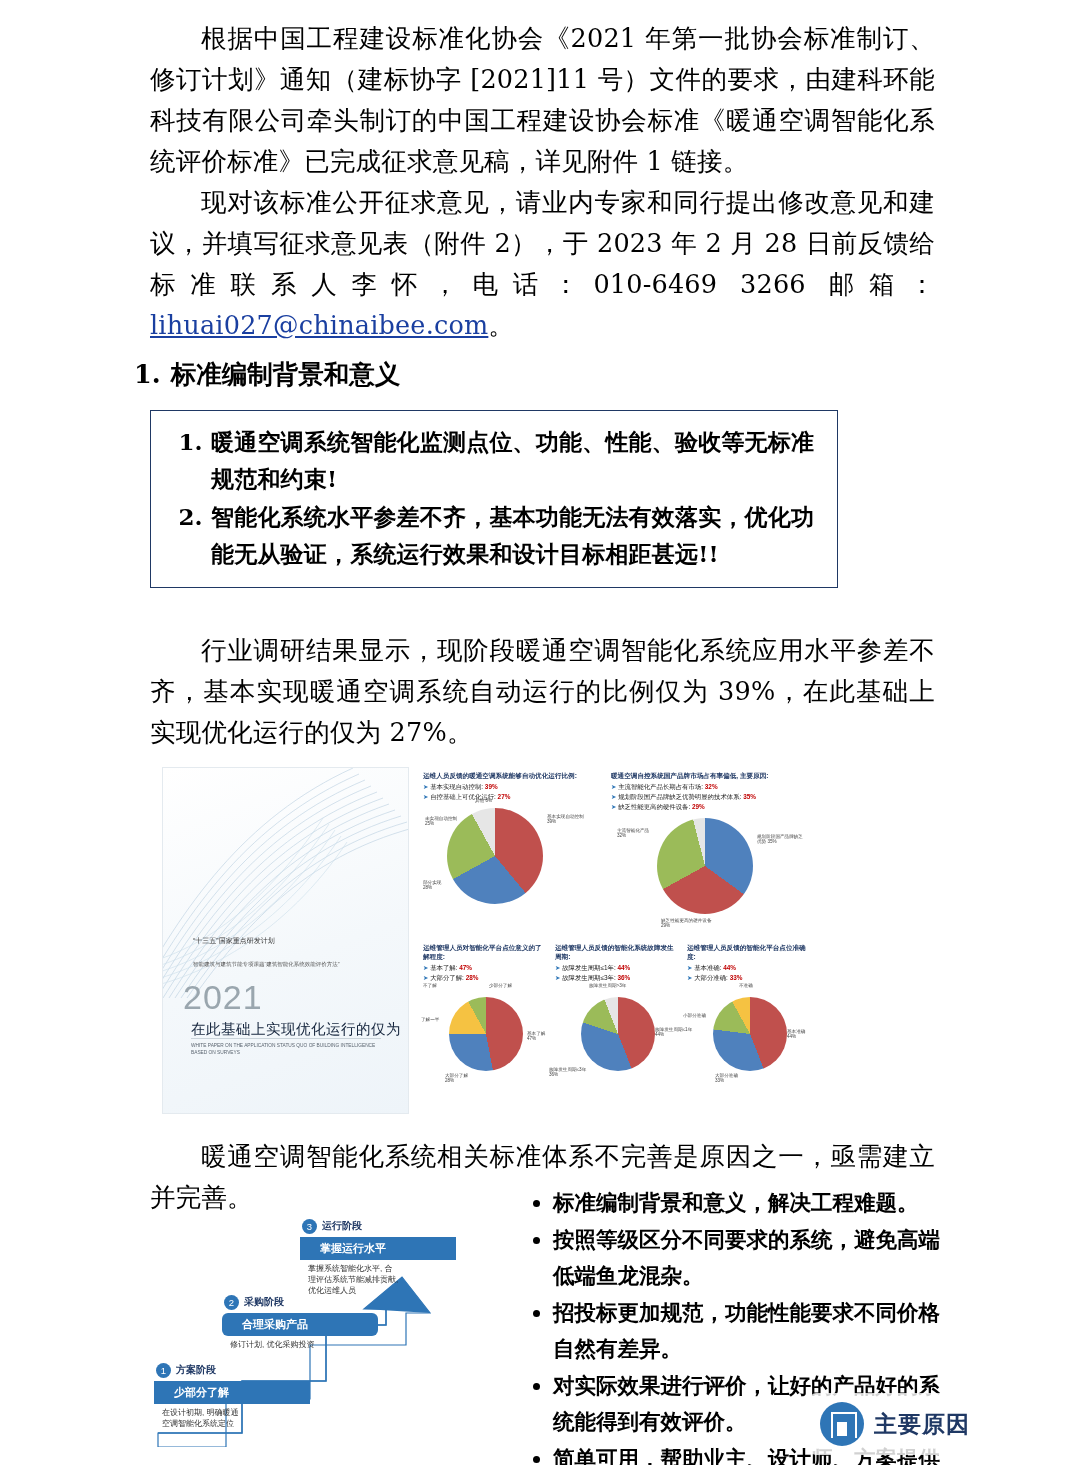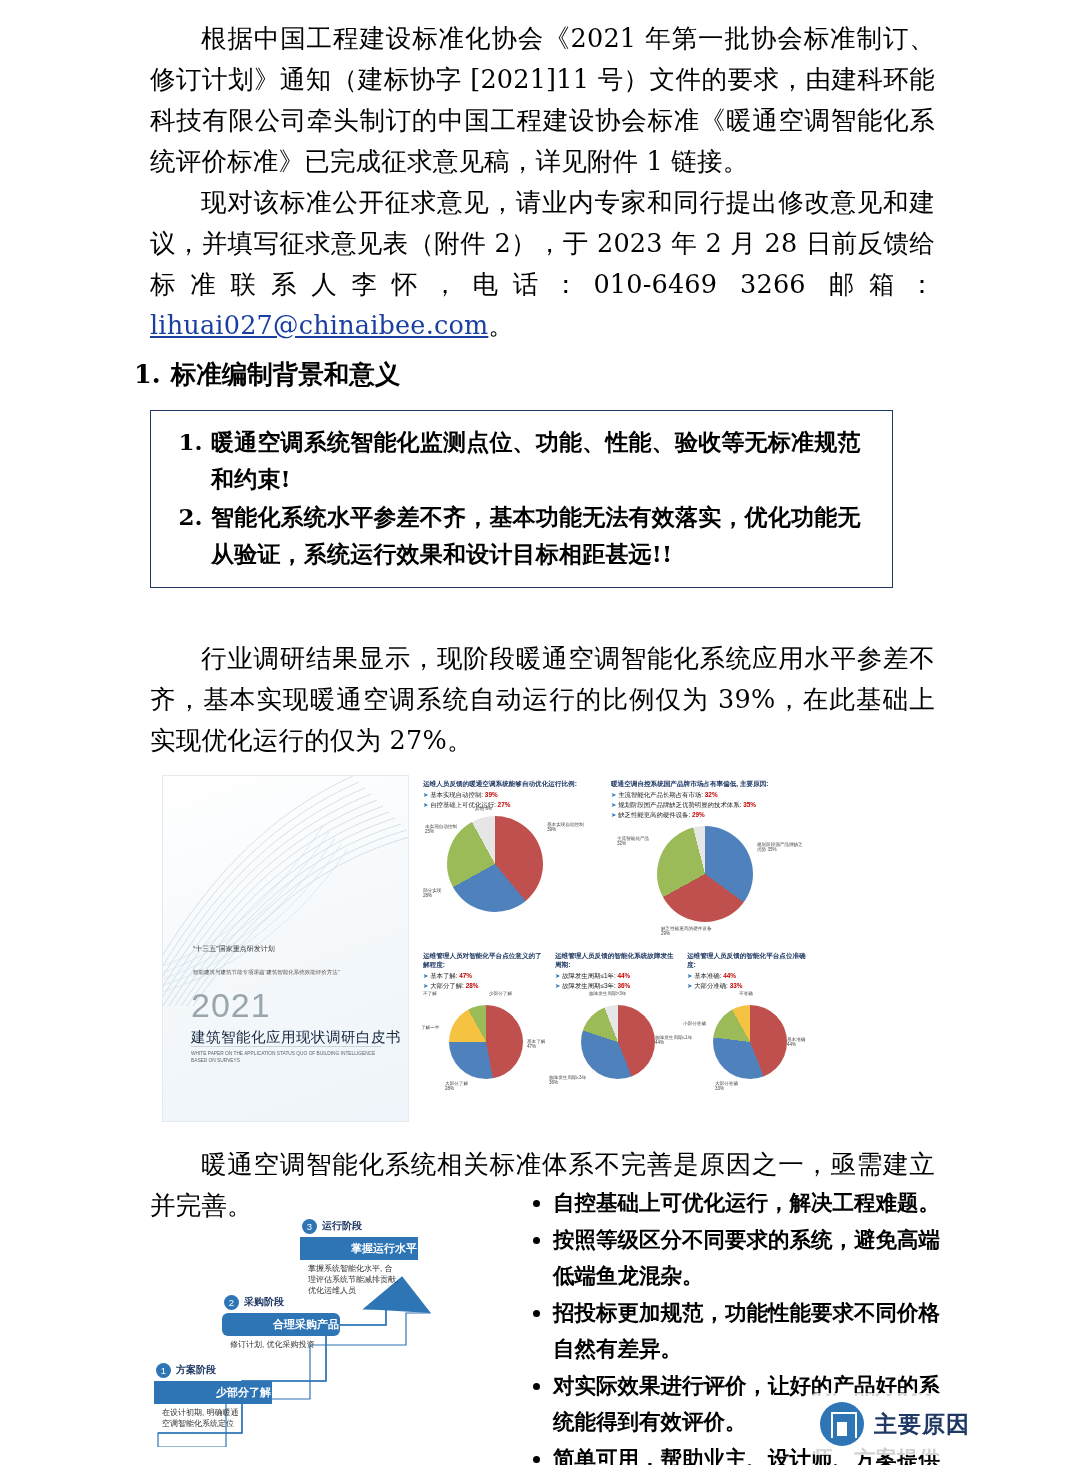--- a/index.html
+++ b/index.html
@@ -47,24 +47,24 @@
     margin: 8px 0 2px 0;
     display: flex;
     gap: 10px;
     margin-left: -16px;
   }
   .section-heading .num {
     font-weight: bold;
   }
   .callout {
     border: 1.5px solid #1f3864;
-    margin: 16px 0 8px 0;
+    margin: 16px 0 0 0;
     padding: 12px 14px 14px 14px;
     box-sizing: border-box;
-    width: 743px;
+    width: 688px;
   }
   .callout ol {
     margin: 0;
     padding-left: 46px;
     list-style: decimal;
   }
   .callout li {
     font-size: 23px;
     font-weight: bold;
     line-height: 37px;
@@ -108,21 +108,21 @@
   .wp-sub {
     position: absolute;
     left: 30px; top: 192px;
     font-size: 5.5px;
     color: #555;
     font-family: "Liberation Sans", sans-serif;
     line-height: 8px;
   }
   .wp-year {
     position: absolute;
-    left: 28px; top: 210px;
+    left: 20px; top: 210px;
     font-size: 34px;
     color: #9aa6ae;
     font-family: "Liberation Sans", sans-serif;
     letter-spacing: 1px;
   }
   .wp-title {
     position: absolute;
     left: 28px; top: 252px;
     font-size: 14.5px;
     color: #14243c;
@@ -192,22 +192,22 @@
     left: 0; top: 0;
     width: 375px; height: 262px;
   }
   .stair-box {
     position: absolute;
     background: #2e75b6;
     color: #ffffff;
     font-family: "Liberation Sans", sans-serif;
     font-size: 11px;
     font-weight: bold;
-    text-align: right;
-    padding: 4px 1px;
+    text-align: left;
+    padding: 4px 20px;
     white-space: nowrap;
   }
   .stair-num {
     position: absolute;
     width: 15px; height: 15px;
     border-radius: 50%;
     background: #2e75b6;
     color: #fff;
     font-size: 9.5px;
     font-family: "Liberation Sans", sans-serif;
@@ -343,21 +343,21 @@
             <path d="M0 216 C 72 206, 146 156, 206 66"></path>
             <path d="M0 222 C 74 212, 152 162, 212 72"></path>
             <path d="M0 228 C 76 218, 158 168, 218 78"></path>
             <path d="M0 234 C 78 224, 164 174, 224 84"></path>
           </g>
         </svg>
         <div class="wp-tag">“十三五”国家重点研发计划</div>
         <div class="wp-sub">智能建筑与建筑节能专项课题“建筑智能化系统效能评价方法”</div>
         <div class="wp-year">2021</div>
         <div class="wp-rule"></div>
-        <div class="wp-title">建筑智能化应用现状调研白皮书</div>
+        <div class="wp-title">在此基础上实现优化运行的仅为</div>
         <div class="wp-en">WHITE PAPER ON THE APPLICATION STATUS QUO OF BUILDING INTELLIGENCE BASED ON SURVEYS</div>
       </div>
 
       <div class="charts">
 
         <div class="chart-block" style="left:8px; top:4px; width:180px;">
           <div class="chart-head">运维人员反馈的暖通空调系统能够自动优化运行比例:</div>
           <div class="chart-bullet"><span class="arrow">➤</span> <span>基本实现自动控制:</span> <span class="hl">39%</span></div>
           <div class="chart-bullet"><span class="arrow">➤</span> <span>自控基础上可优化运行:</span> <span class="hl">27%</span></div>
           <div class="pie-wrap" style="margin-top:6px; margin-left:24px;">
@@ -450,21 +450,21 @@
       <div class="stair-desc" style="left:80px; top:154px;">修订计划, 优化采购投资</div>
 
       <div class="stair-num" style="left:152px; top:34px;">3</div>
       <div class="stair-stage" style="left:172px; top:34px;">运行阶段</div>
       <div class="stair-box" style="left:150px; top:52px; width:116px;">掌握运行水平</div>
       <div class="stair-desc" style="left:158px; top:78px;">掌握系统智能化水平, 合<br>理评估系统节能减排贡献,<br>优化运维人员</div>
     </div>
 
     <div class="bullets">
       <ul>
-        <li>自控基础上可优化运行，解决工程难题。</li>
+        <li>标准编制背景和意义，解决工程难题。</li>
         <li>按照等级区分不同要求的系统，避免高端低端鱼龙混杂。</li>
         <li>招投标更加规范，功能性能要求不同价格自然有差异。</li>
         <li>对实际效果进行评价，让好的产品好的系统能得到有效评价。</li>
         <li>简单可用，帮助业主、设计师、方案提供商方便地沟通技术和功能要求。</li>
       </ul>
     </div>
   </div>
 
   <div class="badge">
     <div class="badge-logo"></div>

